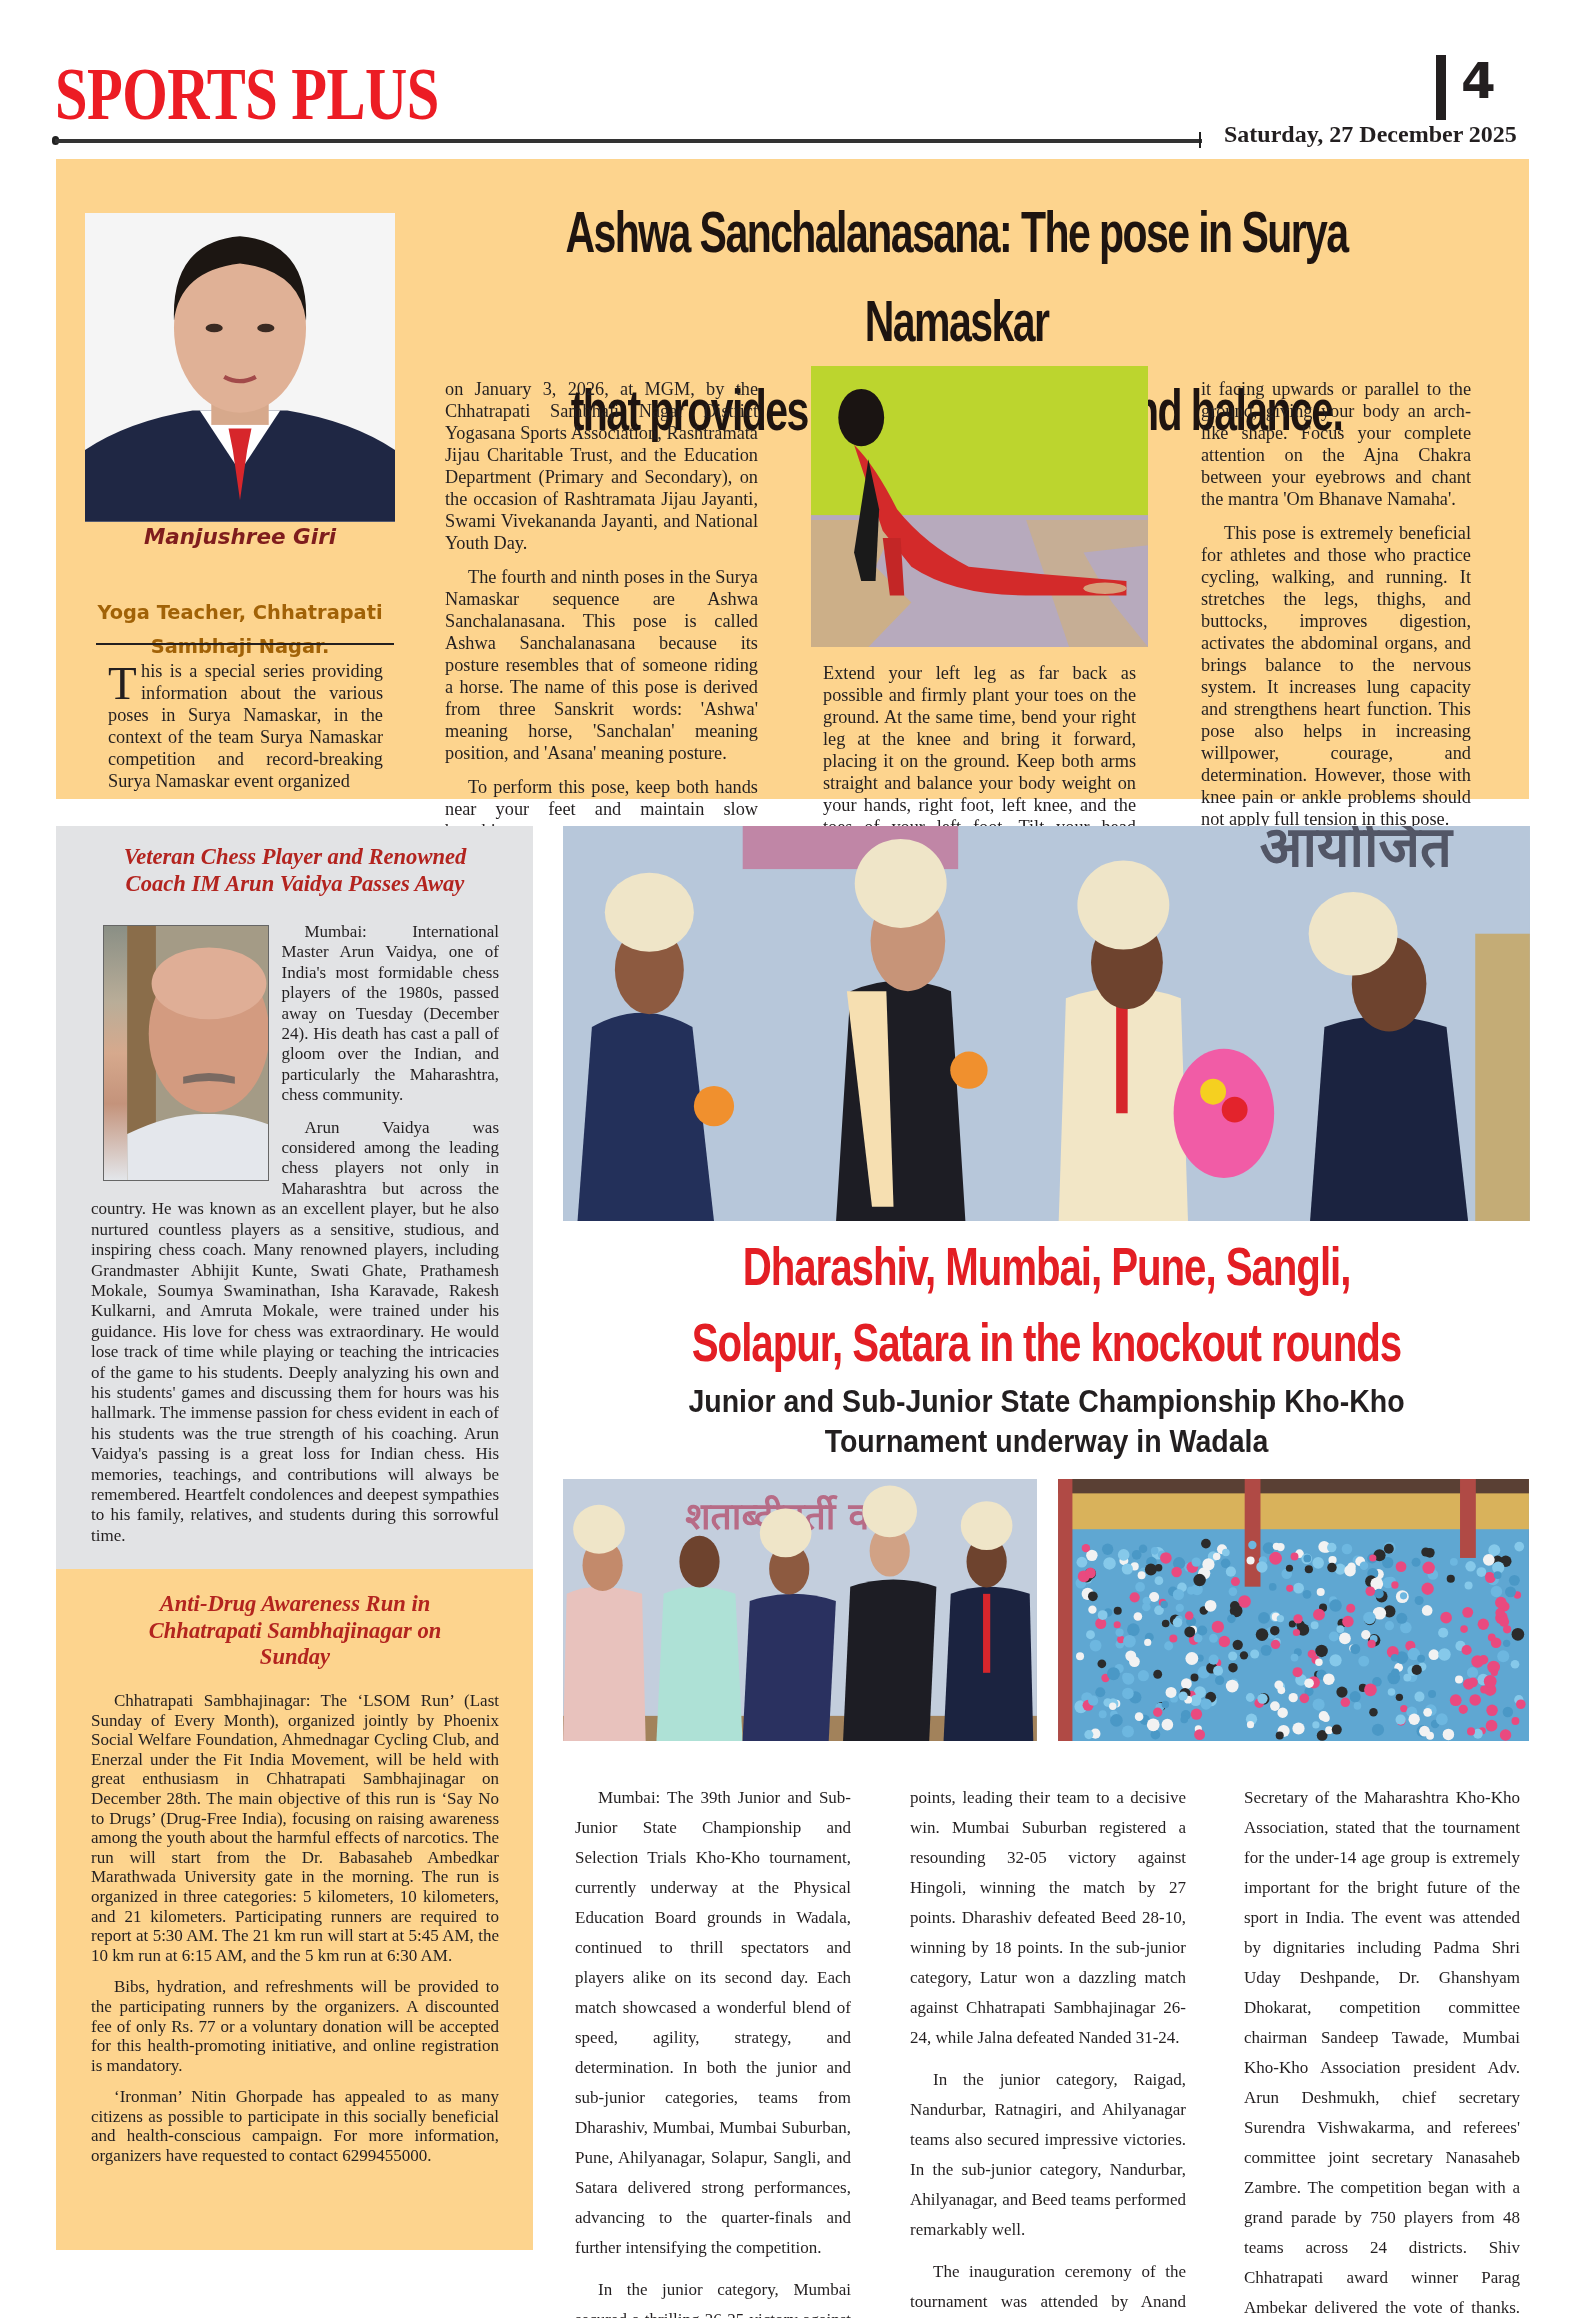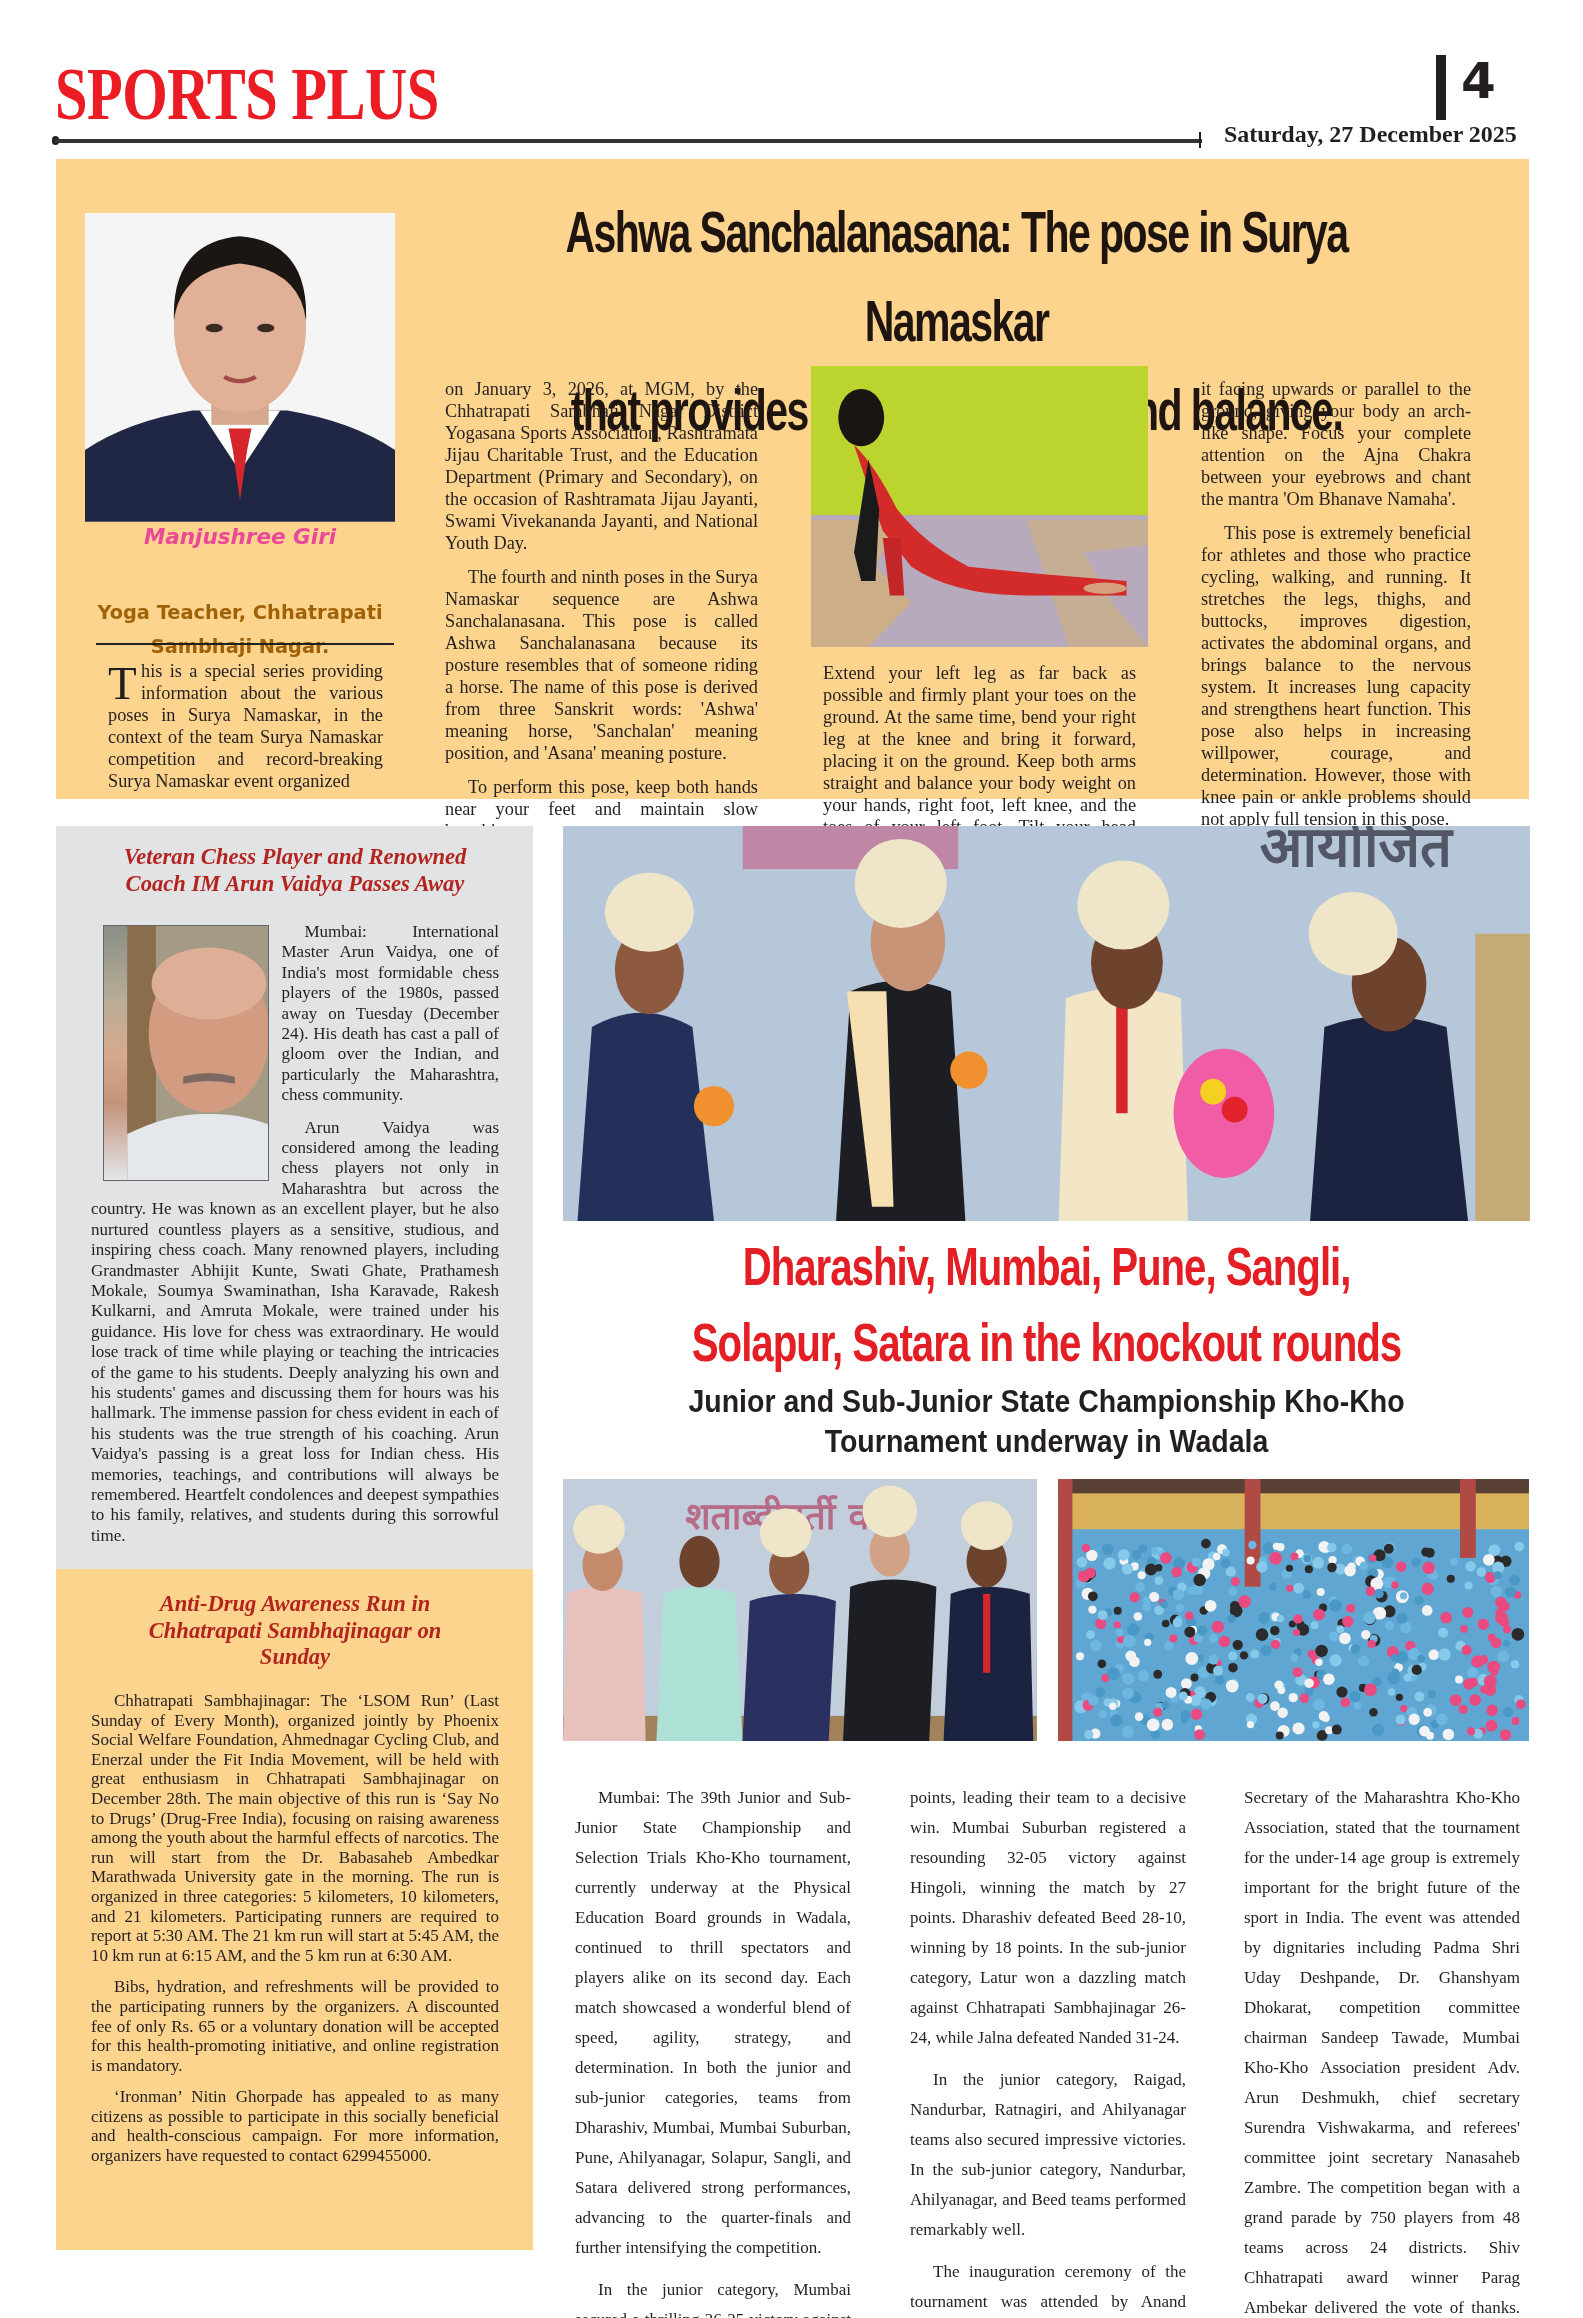--- a/index.html
+++ b/index.html
@@ -12,21 +12,21 @@
   .rule-dot { left: 52px; top: 136px; width: 7.2px; height: 9.3px; border-radius: 3.6px; background: #222; }
   .rule-end { left: 1199px; top: 132px; width: 2.2px; height: 16px; background: #222; }
   .page-bar { left: 1436px; top: 55px; width: 10px; height: 65px; background: #231f20; }
   .page-num { left: 1461px; top: 56px; font-family: "DejaVu Sans", sans-serif; font-weight: bold; font-size: 50px; line-height: 1; color: #231f20; }
   .date { left: 1224px; top: 121px; font-family: "Liberation Serif", serif; font-weight: bold; font-size: 24px; color: #231f20; white-space: nowrap; text-align: right; }
 
   
   .yoga-box { left: 56px; top: 159px; width: 1473px; height: 640px; background: #fdd48e; }
   .author-photo { left: 85px; top: 213px; width: 310px; height: 309px; background: linear-gradient(180deg, #f6f6f6 0%, #f3f3f3 60%, #e9e9e9 100%); overflow: hidden; }
   .yoga-headline { left: 402px; top: 188px; width: 1109px; text-align: center; font-family: "Liberation Sans", sans-serif; font-weight: bold; color: #1e1410; font-size: 57px; line-height: 89px; letter-spacing: -2.2px; transform: scaleX(0.72); transform-origin: center top; }
-  .author-name { left: 85px; top: 524px; width: 310px; text-align: center; font-family: "DejaVu Sans", sans-serif; font-style: italic; font-weight: bold; color: #ec4899; font-size: 21.5px; }
+  .author-name { left: 85px; top: 524px; width: 310px; text-align: center; font-family: "DejaVu Sans", sans-serif; font-style: italic; font-weight: bold; color: #7f1d1d; font-size: 21.5px; }
   .author-role { left: 85px; top: 596px; width: 310px; text-align: center; font-family: "DejaVu Sans", sans-serif; font-weight: bold; font-size: 19.4px; line-height: 34px; color: #a16207; }
   .author-rule { left: 96px; top: 643px; width: 298px; height: 2.2px; background: #231f20; }
   .col { font-family: "Liberation Serif", serif; font-size: 18.3px; line-height: 22px; text-align: justify; color: #231f20; }
   .col p { margin: 12px; text-indent: 23px; }
   .col p.noindent { text-indent: 0; }
   .dropcap { float: left; font-size: 47px; line-height: 40px; margin: 2.9px 4.3px 0 0; font-family: "Liberation Serif", serif; }
   .yoga-col1 { left: 96px; top: 648px; width: 299px; }
   .yoga-col2 { left: 433px; top: 366px; width: 337px; }
   .yoga-photo { left: 811px; top: 366px; width: 337px; height: 281px; overflow: hidden; background: linear-gradient(180deg, #b9d42b 0%, #c3d93a 52%, #a9a28f 53%, #b5a9b8 75%, #c4a978 100%); }
   .yoga-col3 { left: 811px; top: 650px; width: 337px; }
@@ -148,21 +148,21 @@
 </div>
 
 <div class="abs drug-box"></div>
 <div class="abs side-headline drug-headline">
   <div>Anti-Drug Awareness Run in</div>
   <div>Chhatrapati Sambhajinagar on</div>
   <div>Sunday</div>
 </div>
 <div class="abs col drug-text">
   <p>Chhatrapati Sambhajinagar: The ‘LSOM Run’ (Last Sunday of Every Month), organized jointly by Phoenix Social Welfare Foundation, Ahmednagar Cycling Club, and Enerzal under the Fit India Movement, will be held with great enthusiasm in Chhatrapati Sambhajinagar on December 28th. The main objective of this run is ‘Say No to Drugs’ (Drug-Free India), focusing on raising awareness among the youth about the harmful effects of narcotics. The run will start from the Dr. Babasaheb Ambedkar Marathwada University gate in the morning. The run is organized in three categories: 5 kilometers, 10 kilometers, and 21 kilometers. Participating runners are required to report at 5:30 AM. The 21 km run will start at 5:45 AM, the 10 km run at 6:15 AM, and the 5 km run at 6:30 AM.</p>
-  <p>Bibs, hydration, and refreshments will be provided to the participating runners by the organizers. A discounted fee of only Rs. 65 or a voluntary donation will be accepted for this health-promoting initiative, and online registration is mandatory.</p>
+  <p>Bibs, hydration, and refreshments will be provided to the participating runners by the organizers. A discounted fee of only Rs. 77 or a voluntary donation will be accepted for this health-promoting initiative, and online registration is mandatory.</p>
   <p>‘Ironman’ Nitin Ghorpade has appealed to as many citizens as possible to participate in this socially beneficial and health-conscious campaign. For more information, organizers have requested to contact 6299455000.</p>
 </div>
 
 <div class="abs main-photo">
   <svg width="967" height="395" viewBox="0 0 1346 550">
     <rect width="1346" height="550" fill="#b7c7da"></rect>
     <text x="970" y="55" font-size="78" font-family="DejaVu Sans" font-weight="bold" fill="#3a3a4a" opacity="0.8">आयोजित</text>
     <rect x="250" y="0" width="300" height="60" fill="#c65a84" opacity="0.6"></rect>
 
     <path d="M20 550 L40 280 Q110 240 180 280 L210 550 Z" fill="#23305a"></path>

